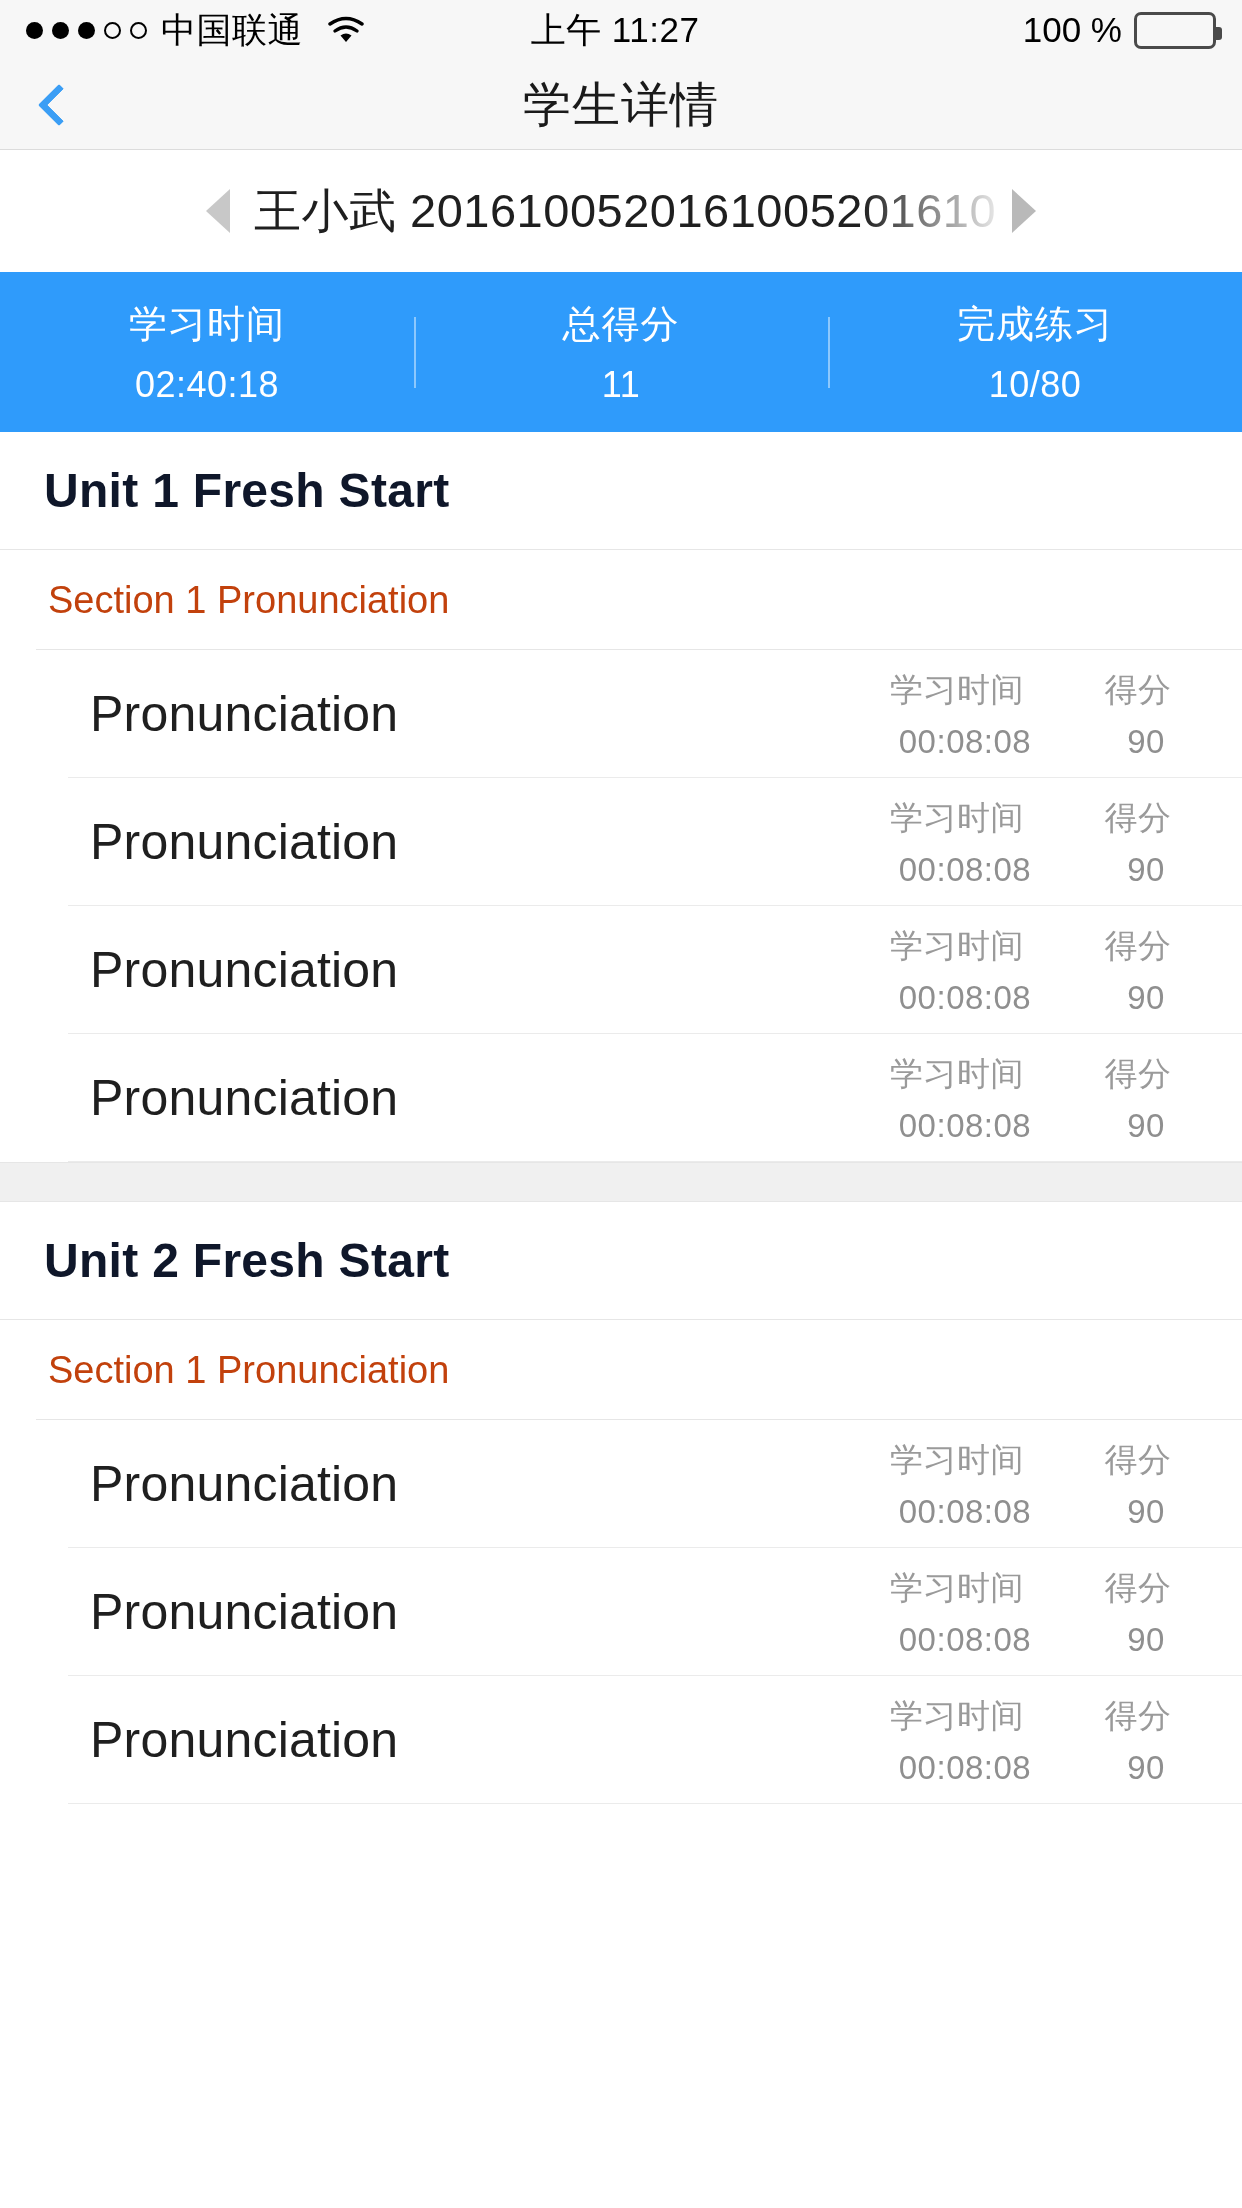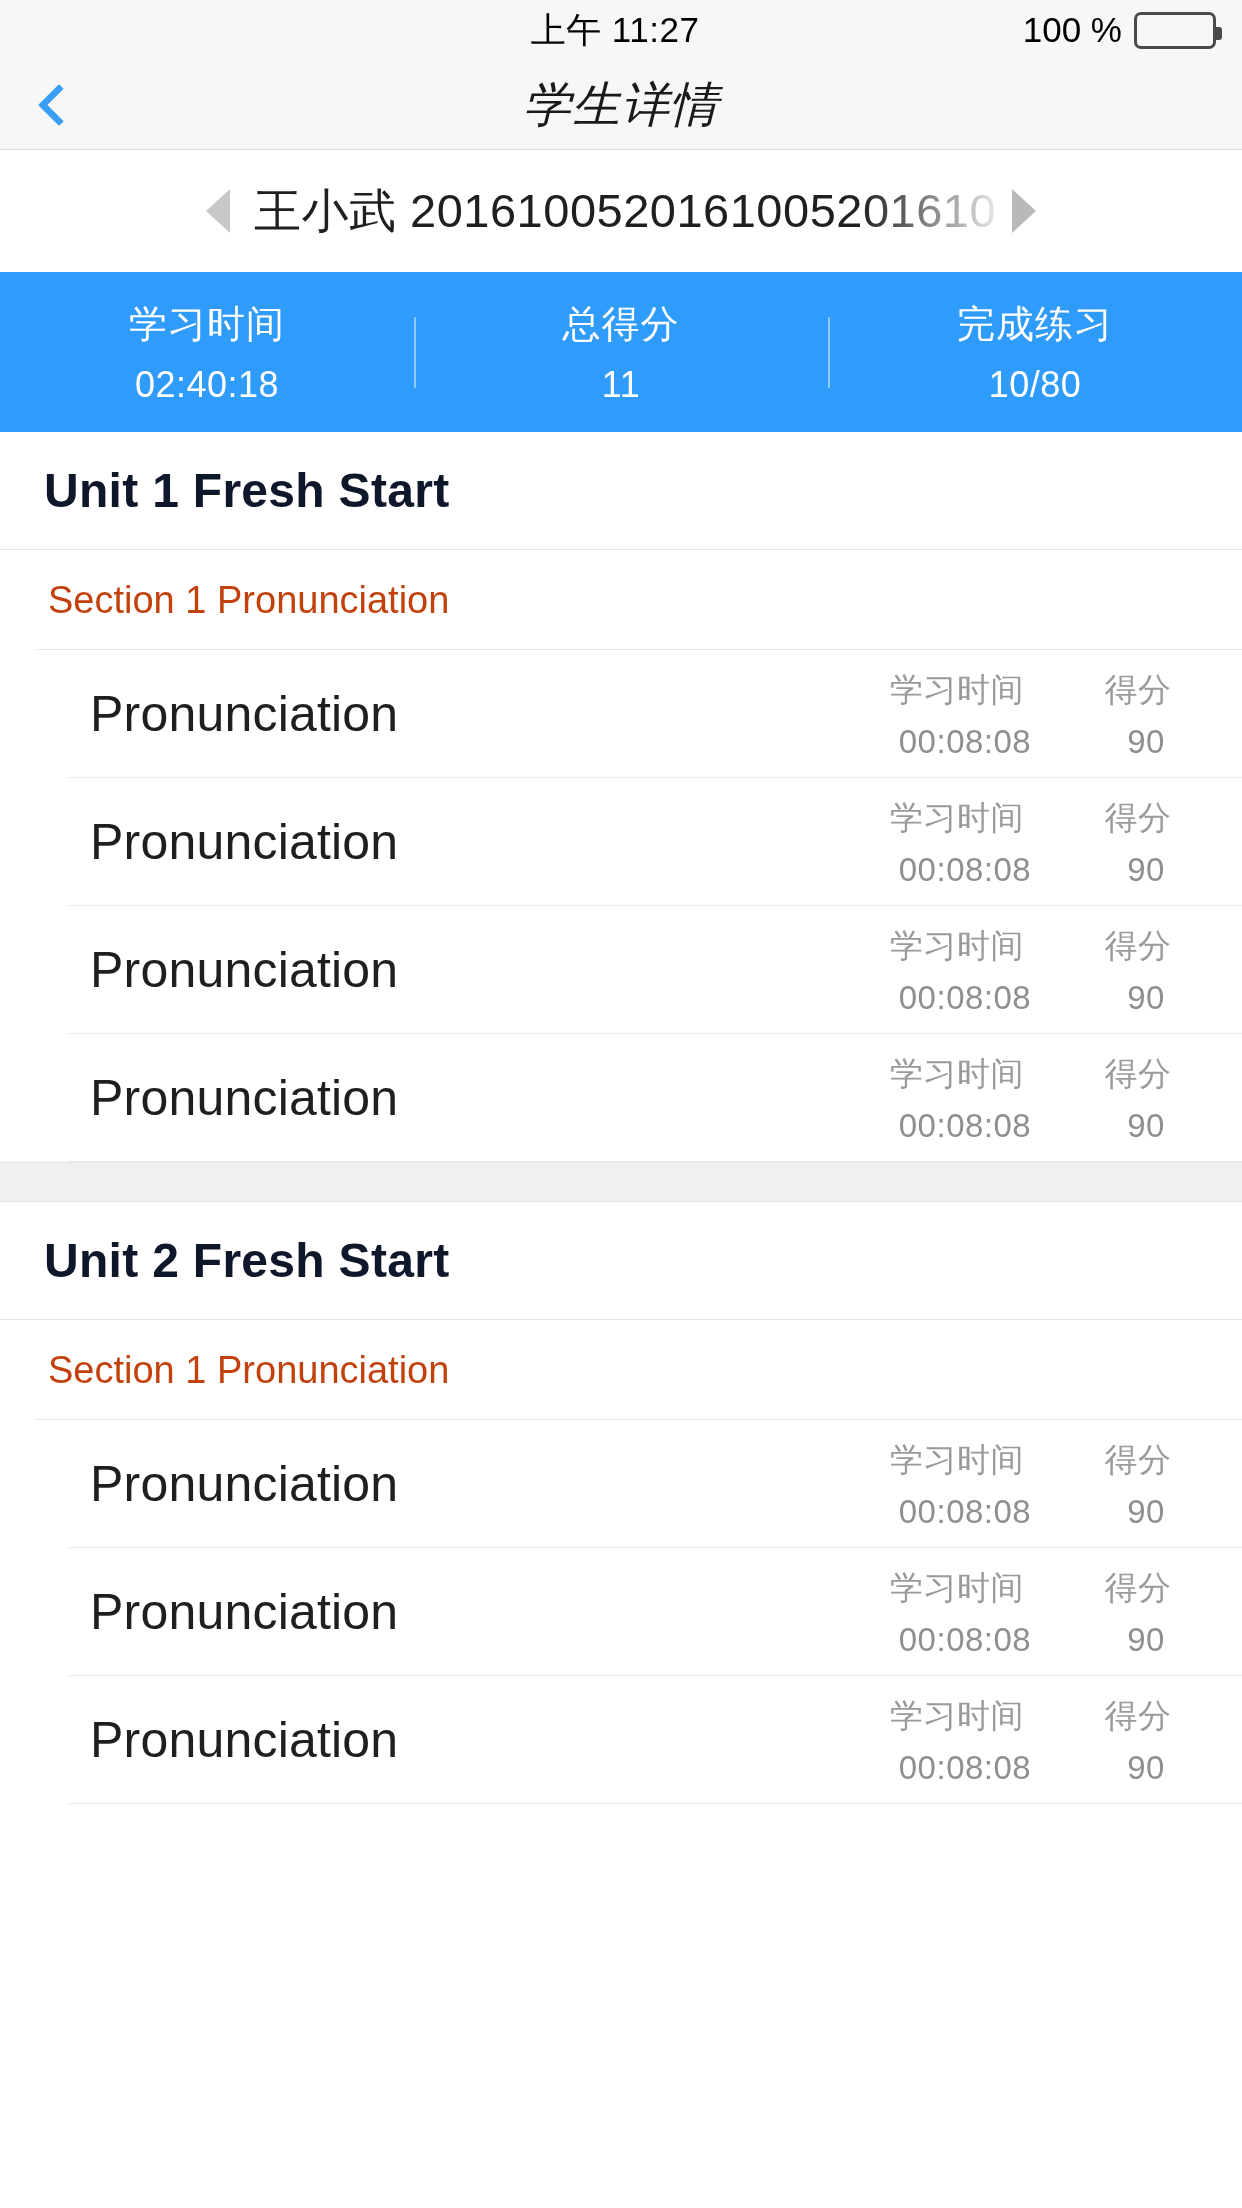--- a/index.html
+++ b/index.html
@@ -54,21 +54,21 @@
     width:110px; height:90px; display:flex; align-items:center; justify-content:center;
   }
   .chev {
     width:30px; height:30px;
     border-left:7px solid #3b9ef5; border-bottom:7px solid #3b9ef5;
     transform:rotate(45deg); margin-left:8px;
     border-radius:2px;
   }
   .nav-title {
     position:absolute; left:0; right:0; text-align:center;
-    font-size:48px; color:#1a1a1a; letter-spacing:1px;font-style:italic;
+    font-size:48px; color:#1a1a1a; letter-spacing:1px;
   }
 
   
   .student-bar {
     height:122px; background:#ffffff;
     display:flex; align-items:center; justify-content:center;
     padding:0 20px; overflow:hidden;
   }
   .tri {
     width:0; height:0; flex:0 0 auto;
@@ -146,20 +146,37 @@
   .metric-value { font-size:33px; color:#8f8f8f; letter-spacing:0.5px;margin-left:16px; }
 
   .unit-gap { height:40px; background:#f0f0f0; border-top:1px solid #e6e6e6; border-bottom:1px solid #e6e6e6; }
 </style>
 </head>
 <body>
 
 <div class="screen">
 
   <div class="statusbar">
+    <div class="sb-left">
+      <div class="dots">
+        <span class="dot"></span>
+          <span class="dot"></span>
+          <span class="dot"></span>
+        <span class="dot hollow"></span>
+          <span class="dot hollow"></span>
+      </div>
+      <span class="carrier">中国联通</span>
+      <span class="wifi">
+        <svg width="38" height="30" viewBox="0 0 38 30">
+          <path d="M3 9 Q19 -2 35 9" stroke="#000" stroke-width="3.4" fill="none" stroke-linecap="round"></path>
+          <path d="M8 16 Q19 8 30 16" stroke="#000" stroke-width="3.4" fill="none" stroke-linecap="round"></path>
+          <path d="M19 27 L13.5 20.5 Q19 16.5 24.5 20.5 Z" fill="#000"></path>
+        </svg>
+      </span>
+    </div>
     <div class="sb-center">上午 11:27</div>
     <div class="sb-right">
       <span class="battpct">100 %</span>
       <span class="battery"><span class="battfill"></span></span>
     </div>
   </div>
 
   <div class="navbar">
     <div class="back-btn">
       <span class="chev"></span>

